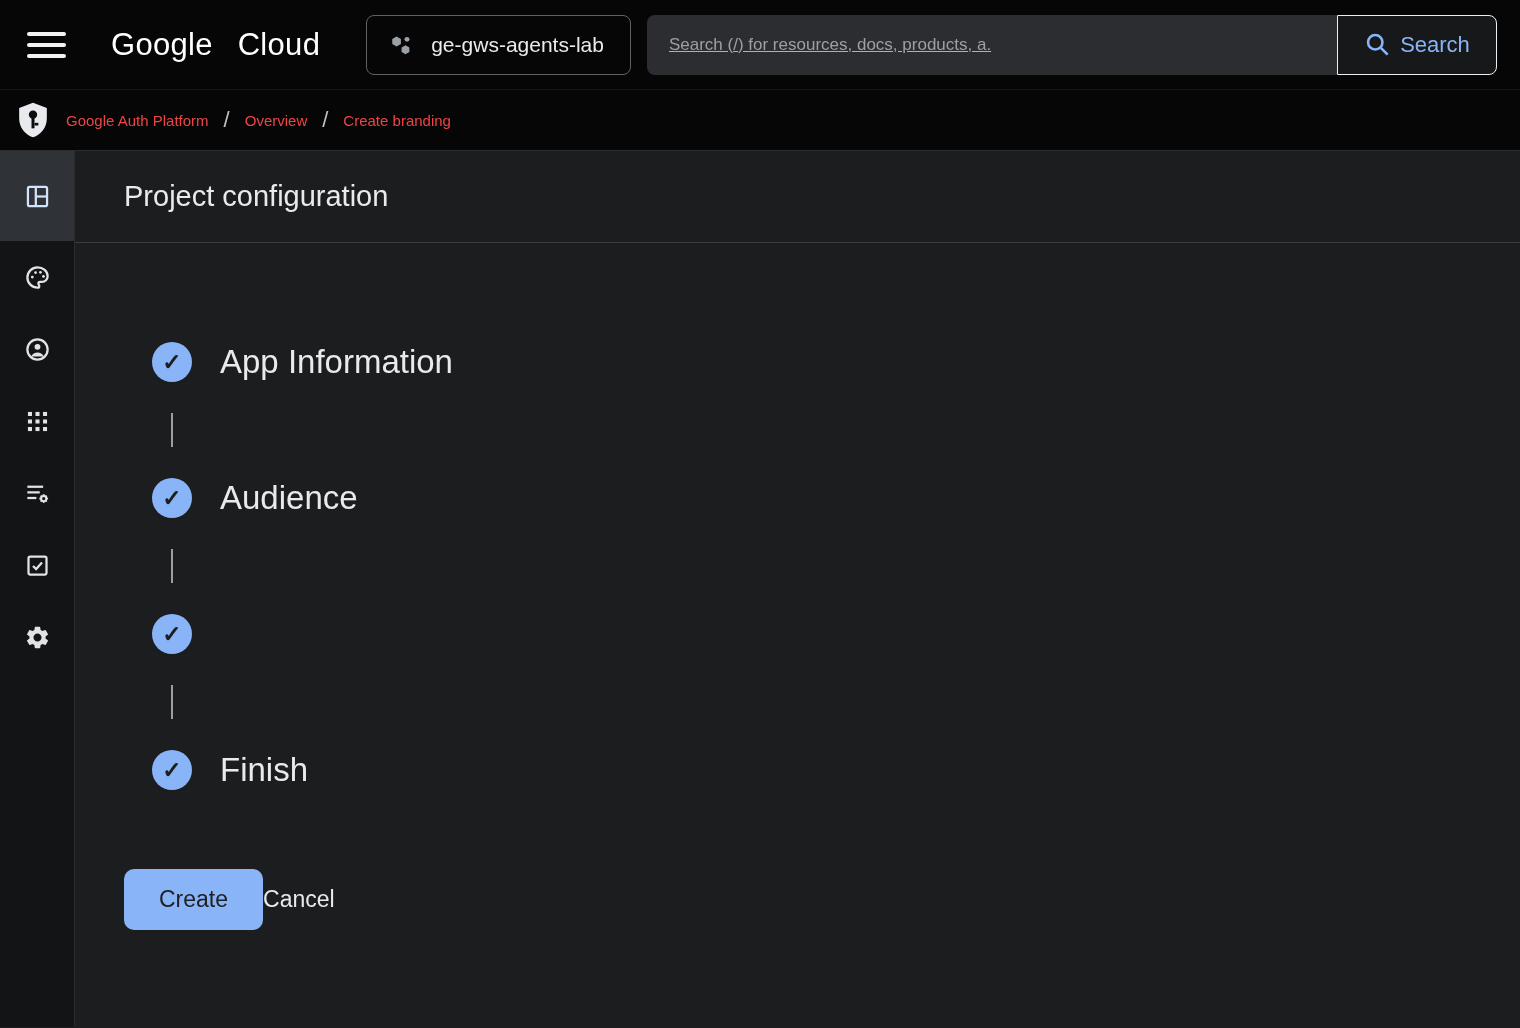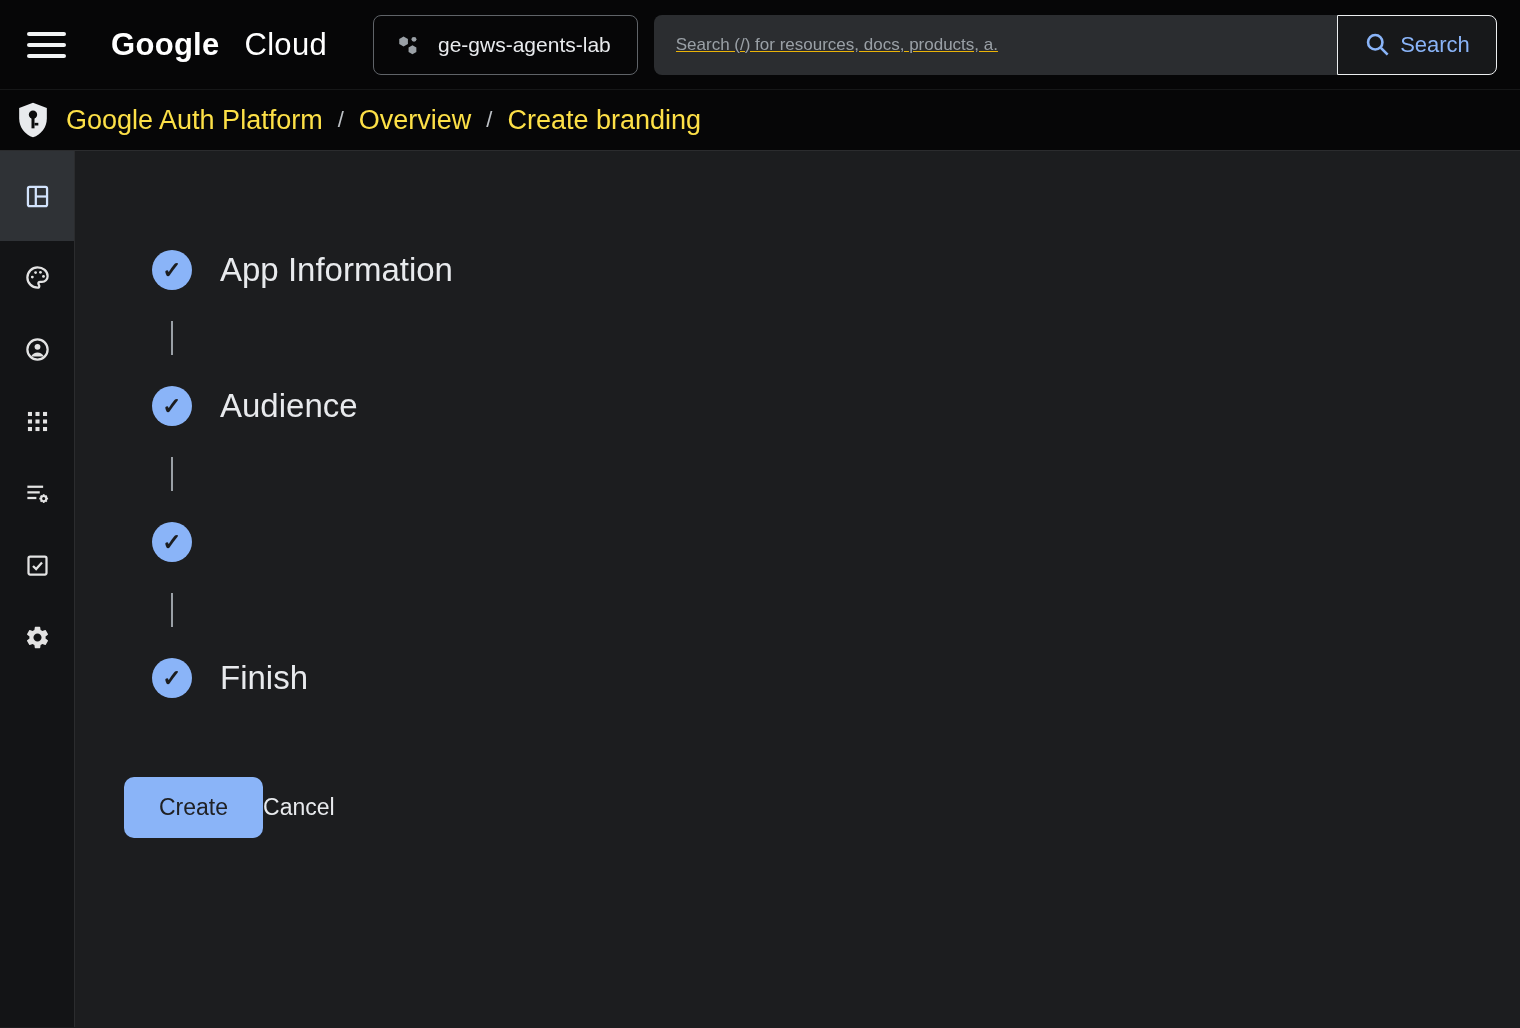--- a/index.html
+++ b/index.html
@@ -26,21 +26,21 @@
     cursor:pointer;
   }
   .menu-btn span { display:block; width:39px; height:4px; background:#f1f3f4; border-radius:2px; }
   .logo {
     margin-left:40px;
     font-size:31px;
     color:#ffffff;
     letter-spacing:0.3px;
     white-space:nowrap;
   }
-  .logo .g { font-weight:700;margin-top:16px; }
+  .logo .g { font-weight:400;margin-top:16px; }
   .logo .c { font-weight:400; margin-left:16px; }
 
   .project-selector {
     margin-left:46px;
     height:60px;
     border:1px solid #5f6368;
     border-radius:8px;
     display:flex; align-items:center;
     padding:0 26px 0 22px;
     gap:16px;
@@ -92,21 +92,21 @@
   
   .breadcrumb-bar {
     height:61px;
     background:#060607;
     display:flex;
     align-items:center;
     padding-left:13px;
     border-bottom:1px solid #2b2c2e;
   }
   .breadcrumb-bar .shield { width:40px; height:40px; margin-right:13px; }
-  .crumb { font-size:27px; font-weight:500; color:#fde047; text-decoration:none; cursor:pointer; }
+  .crumb { font-size:15px; font-weight:500; color:#ef4444; text-decoration:none; cursor:pointer; }
   .crumb.current { cursor:default; }
   .crumb-sep { color:#bdc1c6; font-size:22px; margin:0 15px; font-weight:400; }
 
   
   .main-row { display:flex; height:876px; }
 
   .sidebar {
     width:75px;
     background:#131416;
     border-right:1px solid #2b2c2e;
@@ -297,20 +297,23 @@
     </div>
 
     <div class="side-item">
       <svg viewBox="0 0 24 24" fill="currentColor">
         <path d="M19.14 12.94c.04-.3.06-.61.06-.94 0-.32-.02-.64-.07-.94l2.03-1.58a.49.49 0 0 0 .12-.61l-1.92-3.32a.488.488 0 0 0-.59-.22l-2.39.96c-.5-.38-1.03-.7-1.62-.94l-.36-2.54a.484.484 0 0 0-.48-.41h-3.84c-.24 0-.43.17-.47.41l-.36 2.54c-.59.24-1.13.57-1.62.94l-2.39-.96c-.22-.08-.47 0-.59.22L2.74 8.87c-.12.21-.08.47.12.61l2.03 1.58c-.05.3-.09.63-.09.94s.02.64.07.94l-2.03 1.58a.49.49 0 0 0-.12.61l1.92 3.32c.12.22.37.29.59.22l2.39-.96c.5.38 1.03.7 1.62.94l.36 2.54c.05.24.24.41.48.41h3.84c.24 0 .44-.17.47-.41l.36-2.54c.59-.24 1.13-.56 1.62-.94l2.39.96c.22.08.47 0 .59-.22l1.92-3.32c.12-.22.07-.47-.12-.61l-2.01-1.58zM12 15.6c-1.98 0-3.6-1.62-3.6-3.6s1.62-3.6 3.6-3.6 3.6 1.62 3.6 3.6-1.62 3.6-3.6 3.6z"></path>
       </svg>
     </div>
   </div>
 
   <div class="content">
+    <div class="content-header">
+      <span class="page-title">Project configuration</span>
+    </div>
 
     <div class="stepper">
 
       <div class="step">
         <div class="step-circle">
           <span>✓</span>
         </div>
         <span class="step-label">App Information</span>
       </div>
       <div class="connector"></div>

